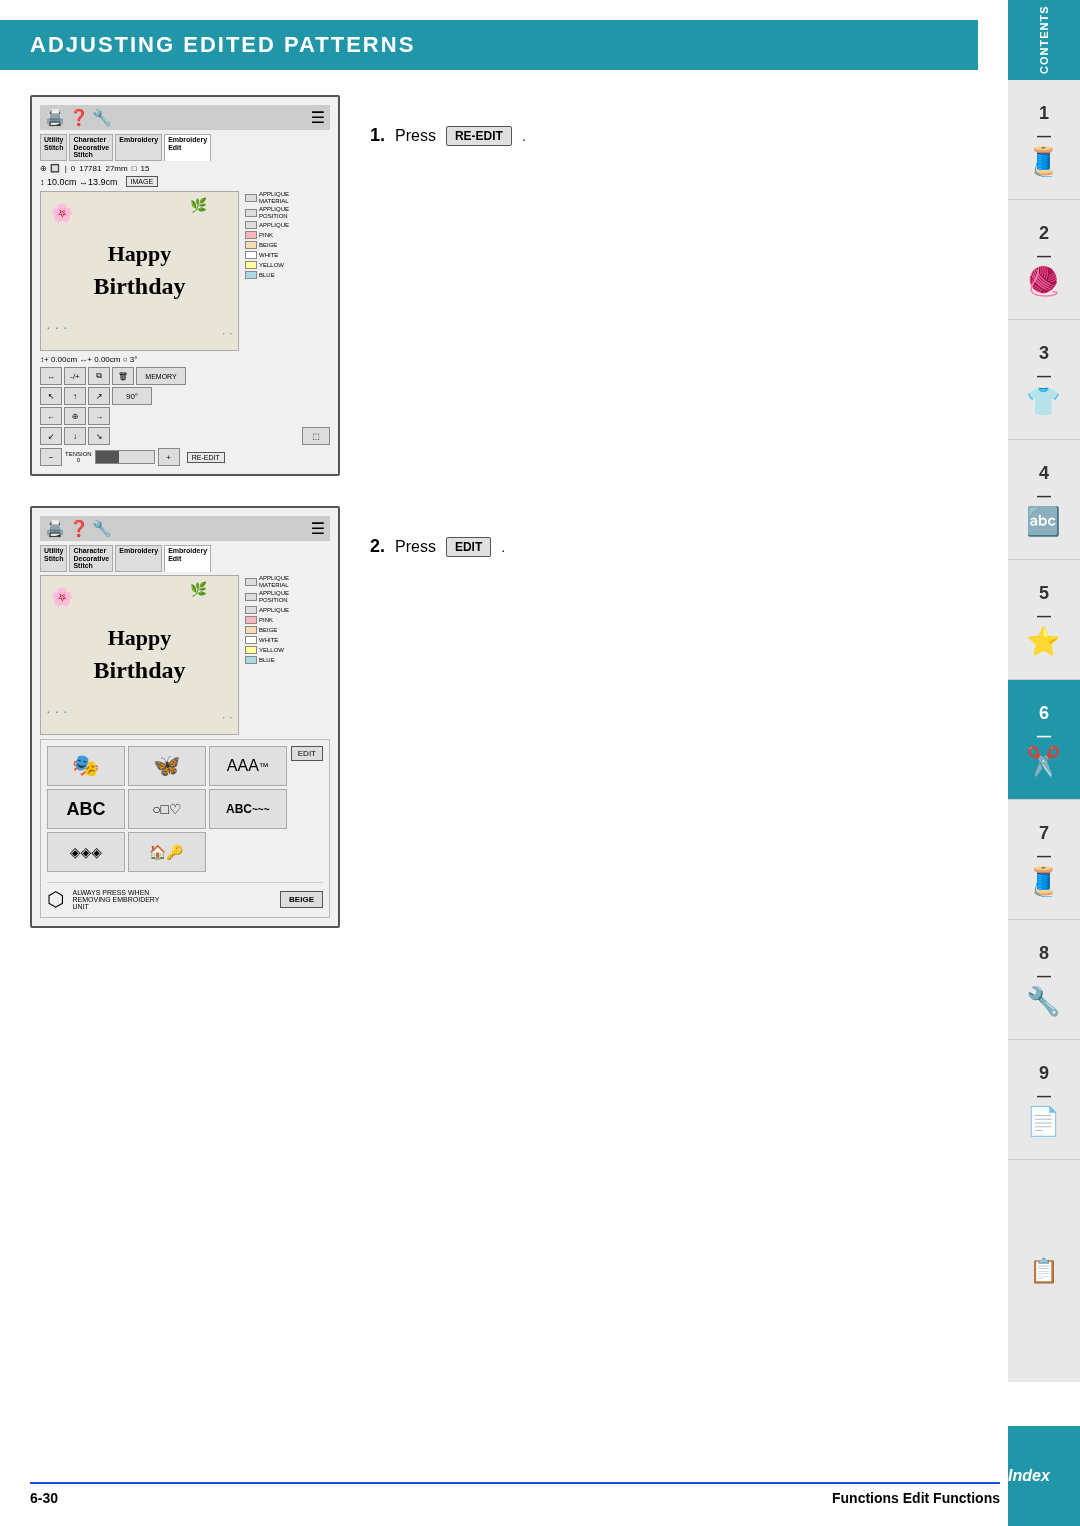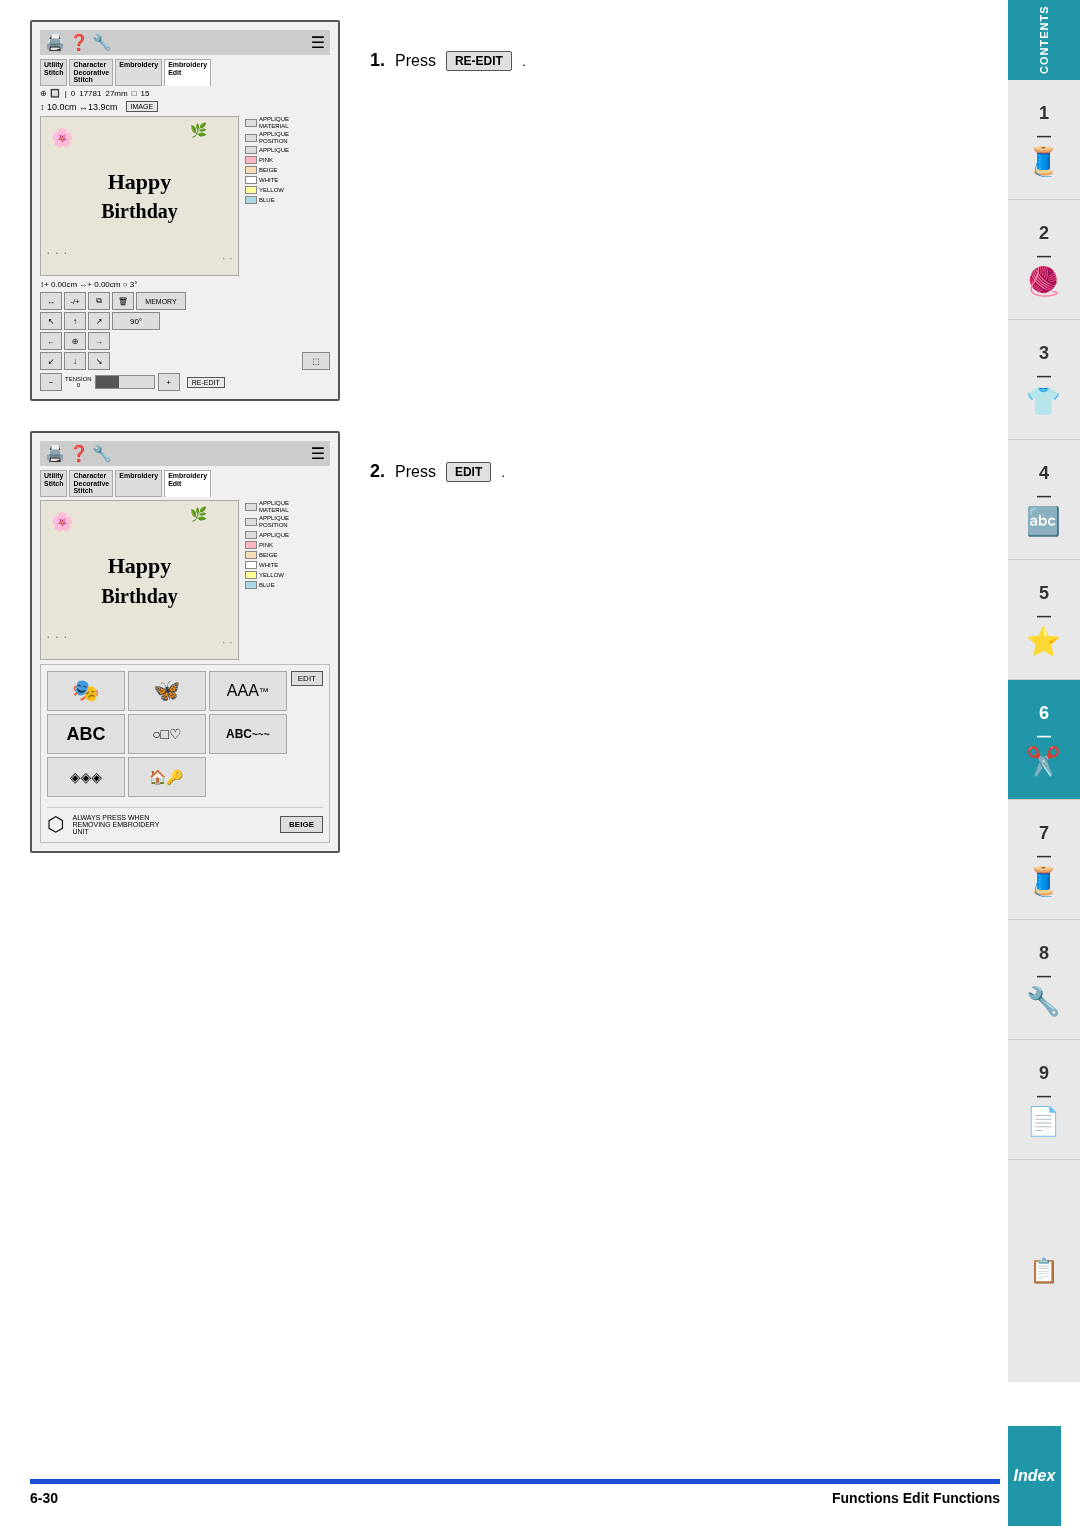--- a/index.html
+++ b/index.html
@@ -70,25 +70,25 @@
       font-weight: bold;
     }
 
     .tab-dash {
       font-size: 14px;
     }
 
     .tab-index {
       background: #2196a8;
       color: white;
-      width: 53px;
+      width: 72px;
       height: 100px;
       display: flex;
       align-items: center;
-      justify-content: center;
+      justify-content: flex-start;
       font-size: 16px;
       font-weight: bold;
       font-style: italic;
       margin-top: 44px;
     }
 
     .tab-notes {
       background: #e8e8e8;
       width: 72px;
       flex: 1;
@@ -244,21 +244,21 @@
       font-family: Georgia, serif;
       line-height: 1.4;
     }
 
     .embroidery-text .happy {
       font-size: 22px;
       font-weight: bold;
     }
 
     .embroidery-text .birthday {
-      font-size: 20px;
+      font-size: 24px;
       font-weight: bold;
     }
 
     .color-list {
       width: 85px;
       font-size: 7px;
     }
 
     .color-item {
       display: flex;
@@ -301,21 +301,21 @@
       background: #ddd;
       border: 1px solid #888;
       font-size: 8px;
       display: flex;
       align-items: center;
       justify-content: center;
       cursor: pointer;
     }
 
     .ctrl-btn.wide {
-      width: 48px;
+      width: 40px;
     }
 
     .ctrl-btn.memory {
       width: 50px;
       font-size: 7px;
     }
 
     .tension-row {
       display: flex;
       align-items: center;
@@ -398,21 +398,21 @@
 
     
     .page-footer {
       position: absolute;
       bottom: 20px;
       left: 30px;
       right: 80px;
       display: flex;
       justify-content: space-between;
       align-items: center;
-      border-top: 5px solid #1d4ed8;
+      border-top: 2px solid #1d4ed8;
       padding-top: 6px;
       gap: 48px;
     }
 
     .footer-page {
       font-size: 14px;
       font-weight: bold;
     }
 
     .footer-title {
@@ -487,20 +487,23 @@
     <span style="font-size:24px;">📋</span>
   </div>
 
   <div class="tab-index">
     <span style="font-style:italic; font-size:16px;">Index</span>
   </div>
 </div>
 
 <div class="main-content">
 
+  <div class="page-header">
+    <h1>ADJUSTING EDITED PATTERNS</h1>
+  </div>
 
   <div class="content-row">
 
     <div class="screen-panel">
 
       <div class="screen-top-bar">
         <div class="screen-icons">
           <span class="screen-icon">🖨️</span>
           <span class="screen-icon">❓</span>
           <span class="screen-icon">🔧</span>

